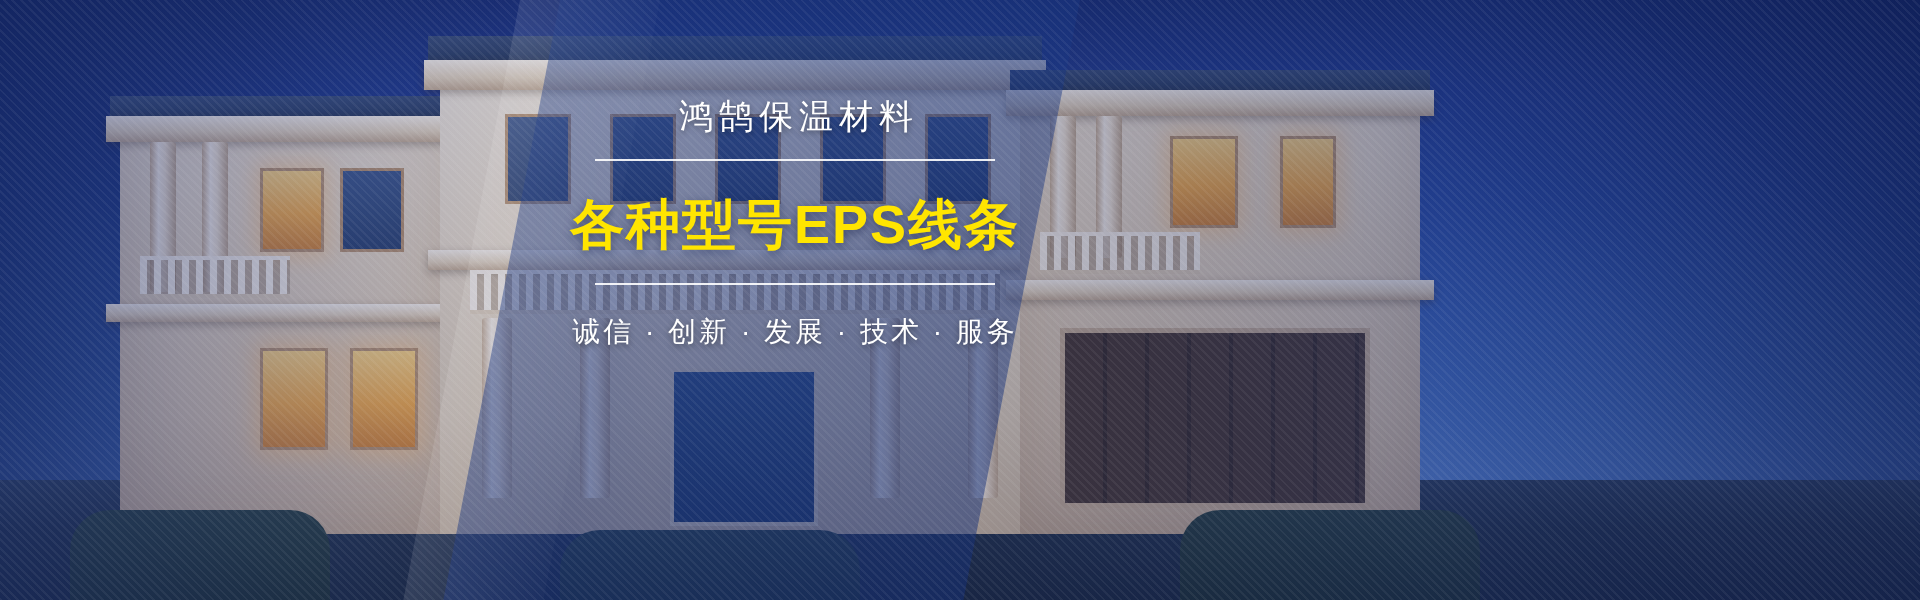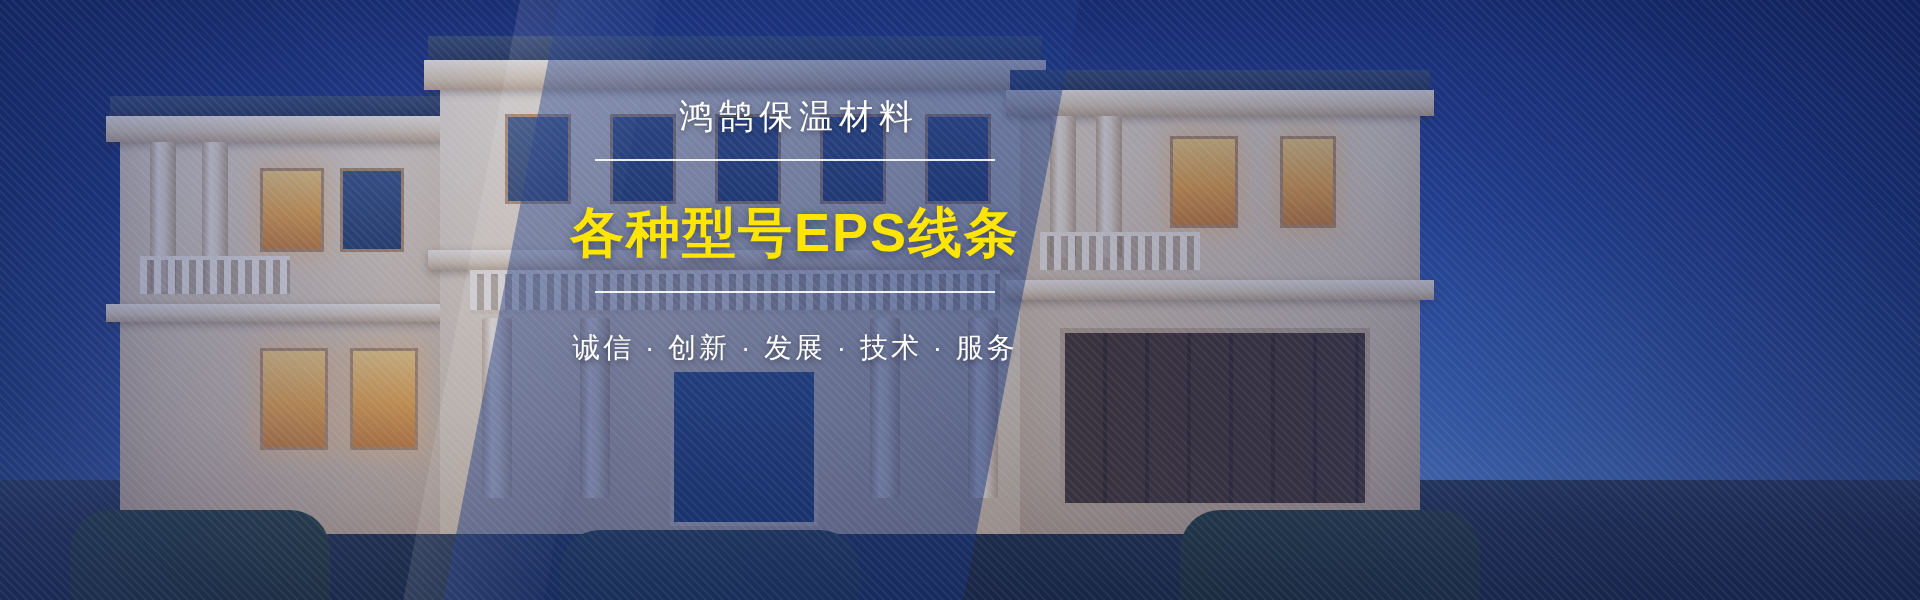--- a/index.html
+++ b/index.html
@@ -167,39 +167,39 @@
     line-height: 1.2;
     margin: 0 0 0 8px;
   }
   .rule {
     width: 400px;
     height: 2px;
     background: rgba(255,255,255,0.9);
     margin: 22px auto 0 auto;
   }
   .headline {
-    margin-top: 40px;
+    margin-top: 32px;
   }
   .headline-line {
     font-size: 54px;
     font-weight: bold;
     color: #ffe500;
     letter-spacing: 2px;
     line-height: 1.18;
     white-space: nowrap;
     text-shadow: 0 3px 10px rgba(20,30,70,0.55);
   }
   .rule2 {
     width: 400px;
     height: 2px;
     background: rgba(255,255,255,0.9);
     margin: 26px auto 0 auto;
   }
   .tagline {
-    margin-top: 36px;
+    margin-top: 28px;
     font-size: 28px;
     color: #ffffff;
     letter-spacing: 3px;
     text-shadow: 0 2px 6px rgba(0,0,0,0.45);
     white-space: nowrap;
   }
 </style>
 </head>
 <body>
 

